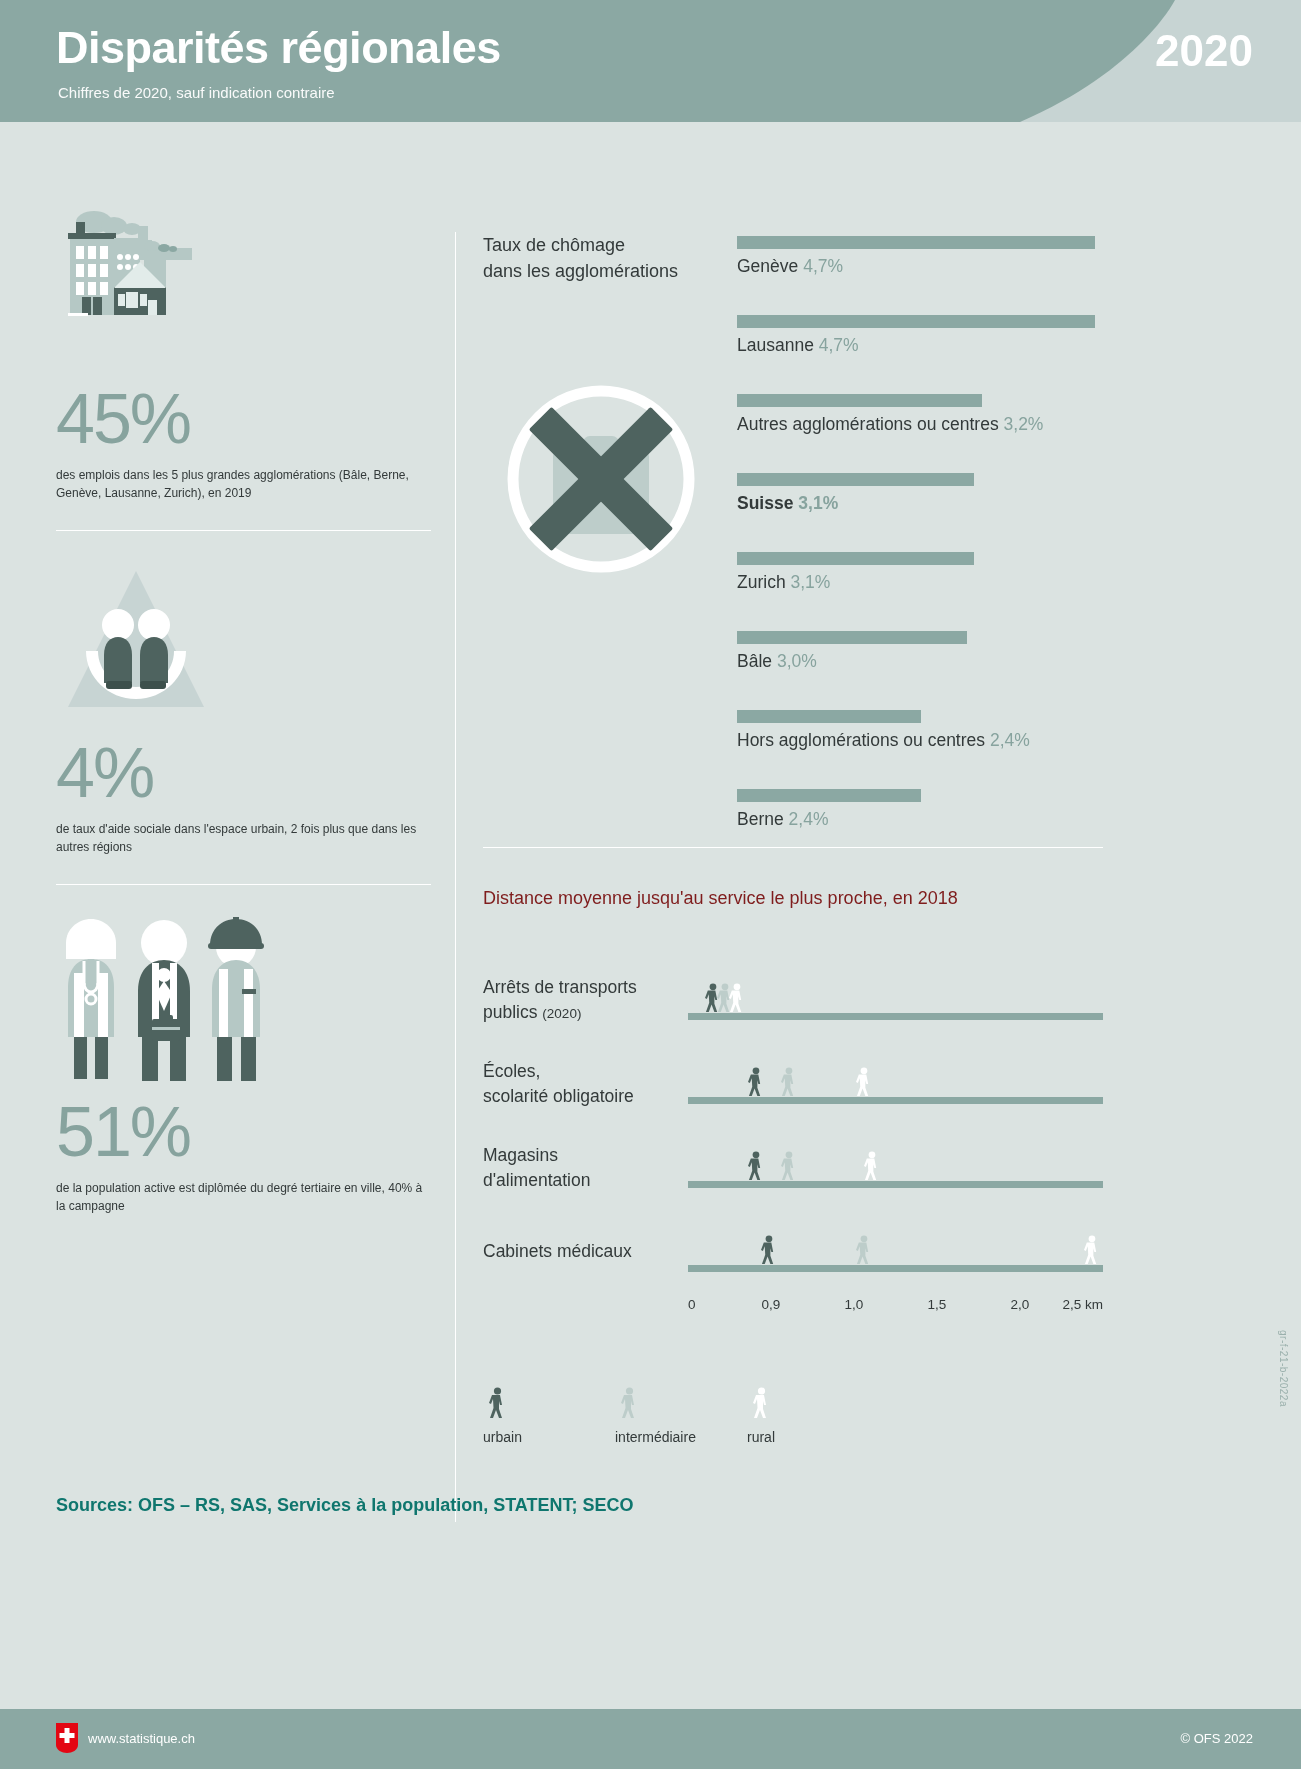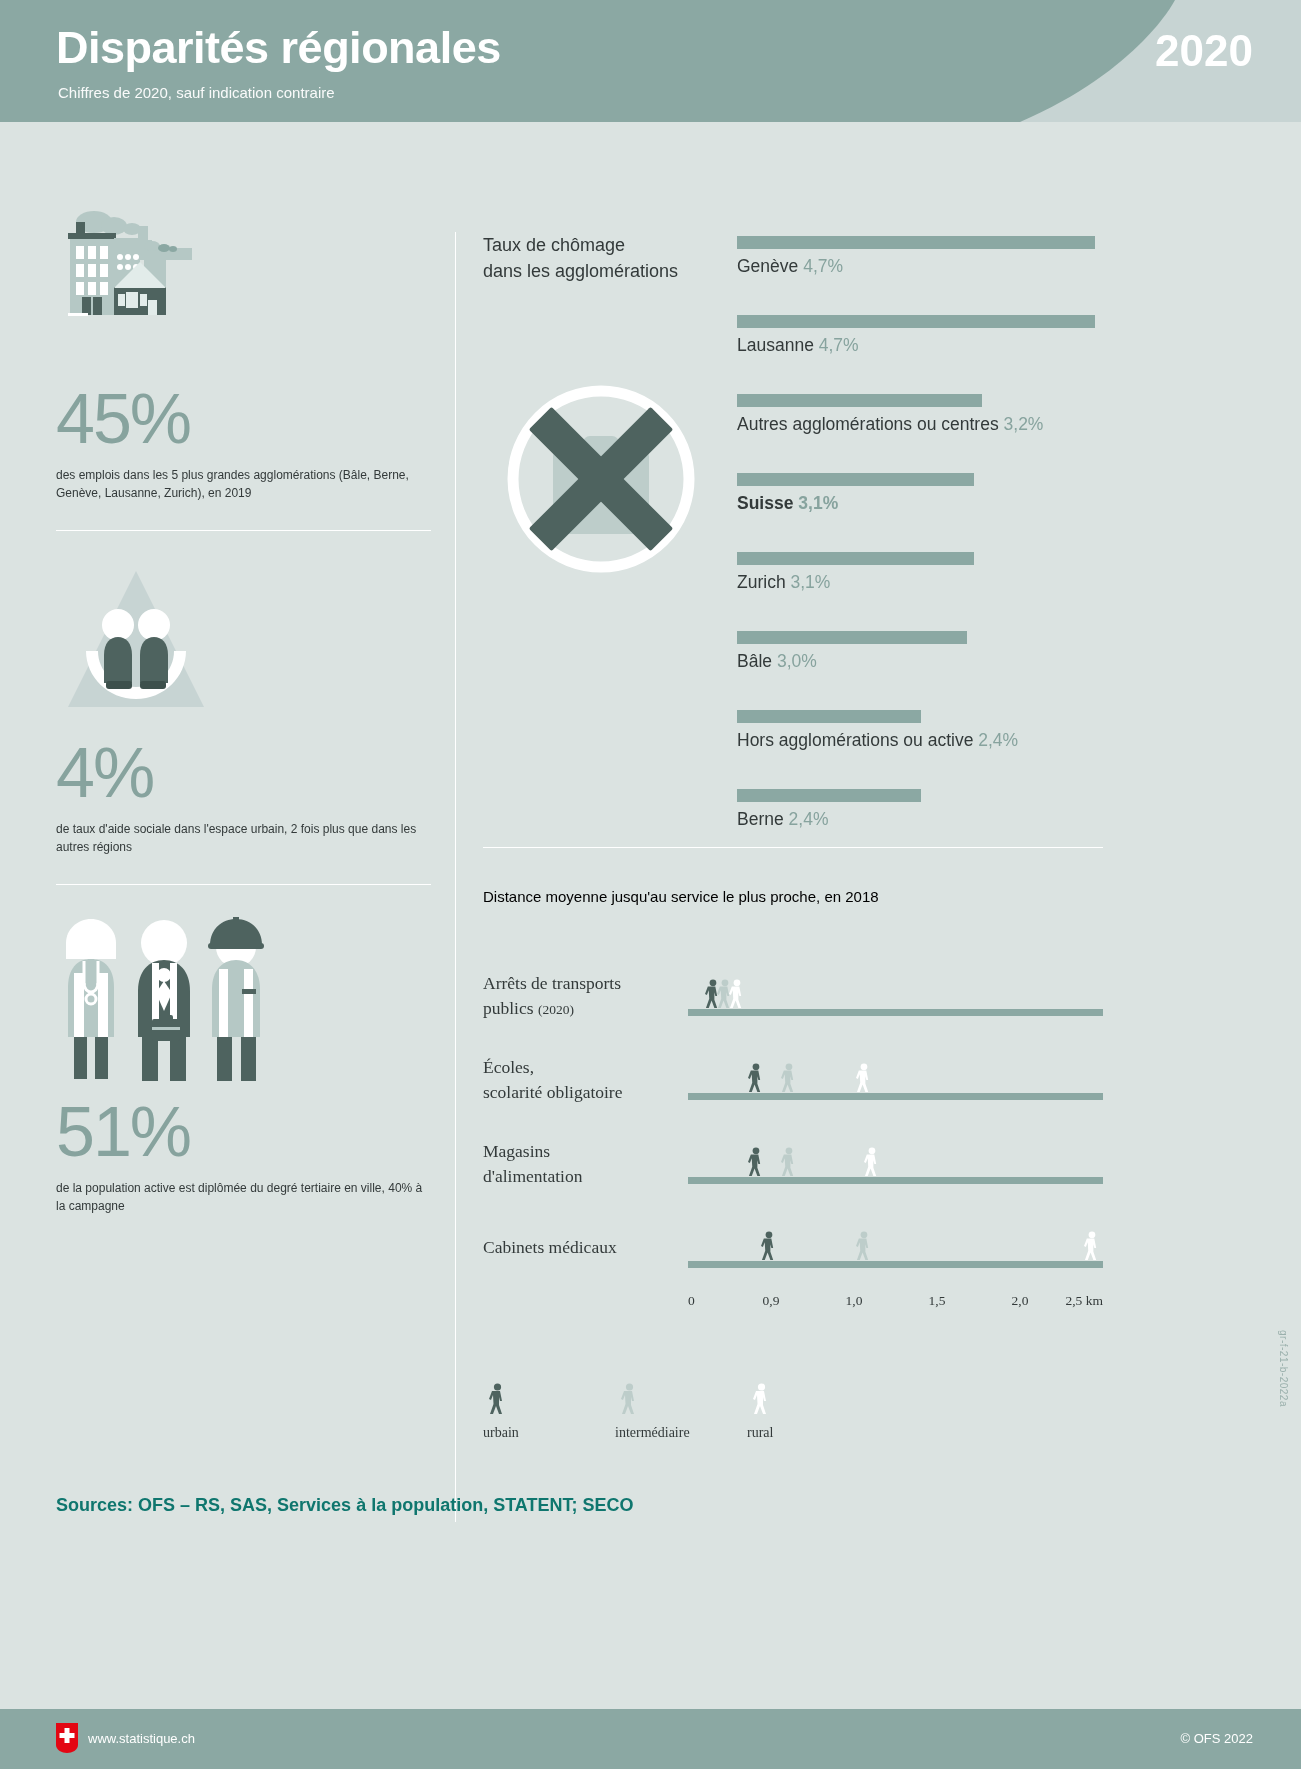--- a/index.html
+++ b/index.html
@@ -78,22 +78,22 @@
 
   .hr-right { height: 1px; background: #ffffff; width: 620px; margin: 0; border: 0; }
 
   
   .envelope-icon {
     position: absolute; left: 8px; top: 152px; width: 220px; height: 190px;
   }
 
   
   .dist { position: relative; margin-top: 40px; }
-  .dist-title { font-size: 15px; color: #000000; }
-  .dist-rows { position: relative; margin-top: 48px; font-family: Liberation Serif, serif; }
+  .dist-title { font-size: 18px; color: #7f1d1d; }
+  .dist-rows { position: relative; margin-top: 48px; }
   .drow { position: relative; height: 84px; }
   .drow-label {
     position: absolute; left: 0; top: 18px; width: 200px;
     font-size: 17.5px; color: #333a3a; line-height: 1.45;
   }
   .drow-label .yr { font-size: 13.5px; }
   .drow-track {
     position: absolute; left: 205px; top: 56px;
     width: 415px; height: 7px; background: #8ba8a3;
   }
@@ -306,21 +306,21 @@
         <div class="bar-row">
           <div class="bar" style="width:66.3%"></div>
           <div class="bar-label"><span>Zurich</span> <span class="bar-value">3,1%</span></div>
         </div>
         <div class="bar-row">
           <div class="bar" style="width:64.2%"></div>
           <div class="bar-label"><span>Bâle</span> <span class="bar-value">3,0%</span></div>
         </div>
         <div class="bar-row">
           <div class="bar" style="width:51.4%"></div>
-          <div class="bar-label"><span>Hors agglomérations ou active</span> <span class="bar-value">2,4%</span></div>
+          <div class="bar-label"><span>Hors agglomérations ou centres</span> <span class="bar-value">2,4%</span></div>
         </div>
         <div class="bar-row">
           <div class="bar" style="width:51.4%"></div>
           <div class="bar-label"><span>Berne</span> <span class="bar-value">2,4%</span></div>
         </div>
       </div>
     </div>
 
     <hr class="hr-right">
 

